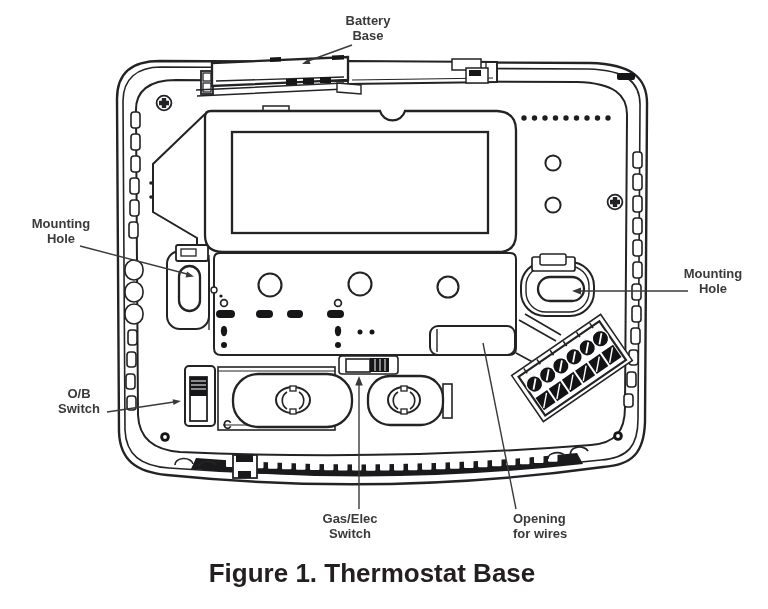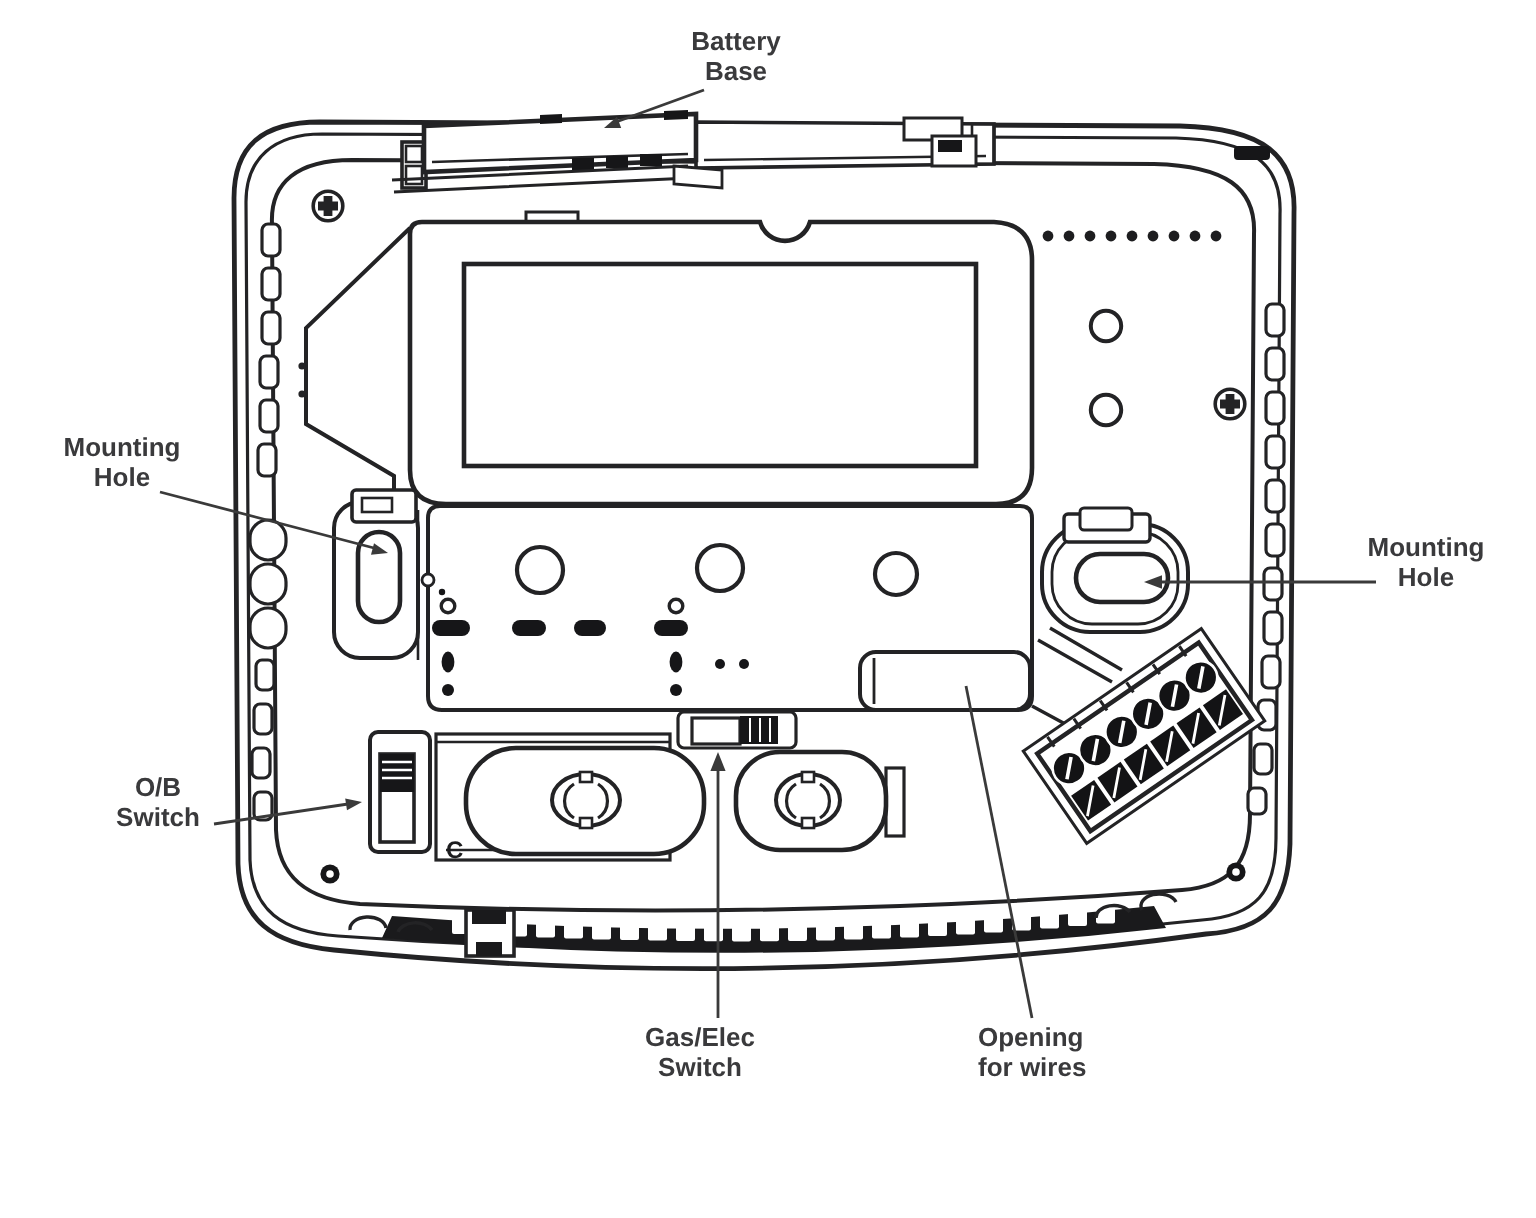--- a/index.html
+++ b/index.html
@@ -294,19 +294,20 @@
   <span>Hole</span>
 </div>
 <div class="callout" style="left:79px;top:386px;">
   <span>O/B</span>
   <span>Switch</span>
 </div>
 <div class="callout" style="left:350px;top:511px;">
   <span>Gas/Elec</span>
   <span>Switch</span>
 </div>
-<div class="callout left-align" style="left:489px;top:511px;">
+<div class="callout left-align" style="left:513px;top:511px;">
   <span>Opening</span>
   <span>for wires</span>
 </div>
 
+<div id="caption">Figure 1. Thermostat Base</div>
 
 </div>
 
 </body></html>

